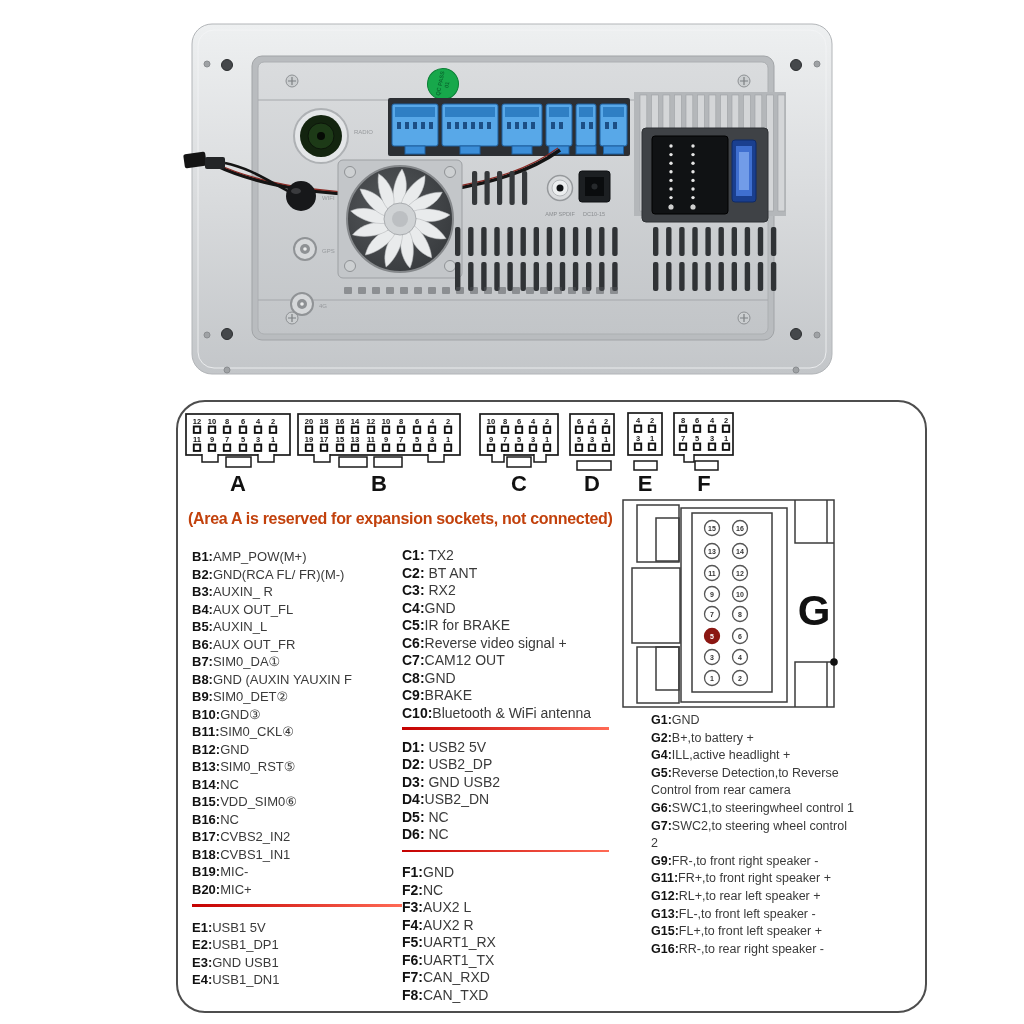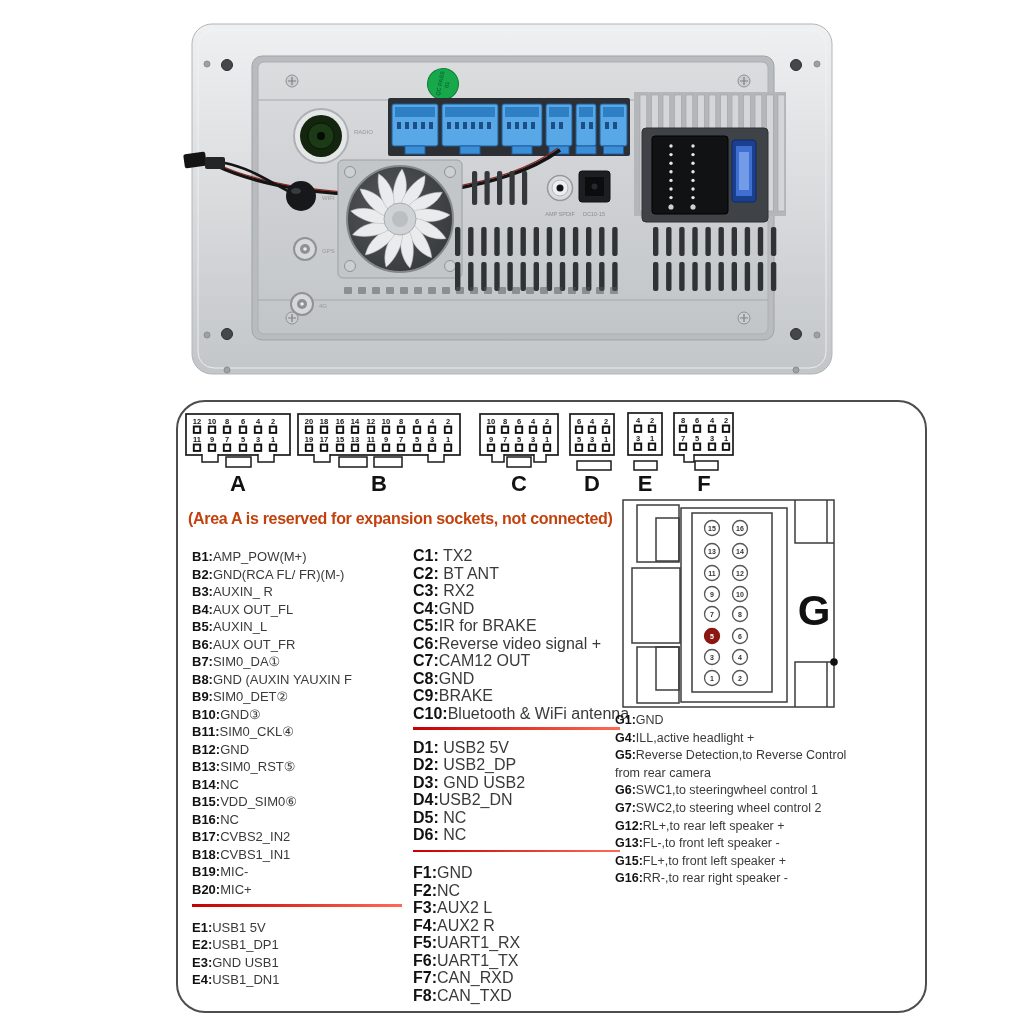--- a/index.html
+++ b/index.html
@@ -5,24 +5,24 @@
   html,body{margin:0;padding:0;background:#fff;}
   body{width:1024px;height:1024px;position:relative;font-family:"Liberation Sans",sans-serif;}
   #photo-wrap{position:absolute;left:0;top:0;width:1024px;height:400px;}
   #diagram-card{position:absolute;left:176px;top:400px;width:751px;height:613px;background:#fff;
     border:2px solid #4d4d4d;border-radius:29px;box-sizing:border-box;}
   #conn-svg{position:absolute;left:0;top:0;width:602px;height:98px;}
   #g-svg{position:absolute;left:437px;top:86px;width:232px;height:226px;}
   .headline{position:absolute;left:10px;top:108px;font-size:16px;font-weight:bold;color:#c2410c;letter-spacing:-0.3px;white-space:nowrap;}
   .col{position:absolute;color:#3a3a3a;}
   #col1{left:14px;top:146px;width:212px;font-size:13px;}
-  #col2{left:235px;top:145px;width:209px;font-size:16px;}
+  #col2{left:224px;top:145px;width:209px;font-size:14px;}
   #col3{left:437px;top:310px;width:240px;font-size:12.5px;}
   .plist .row{line-height:17.5px;white-space:nowrap;}
-  #list-g .row{line-height:17.6px;white-space:normal;}
+  #list-g .row{line-height:17.6px;white-space:normal;margin-left:36px;}
   .row b{color:#111;}
   .red-divider{height:2.5px;background:linear-gradient(to right,#c40000,#ff6a55);border:0;}
   #div-b{margin:6px 2px 12px 0;}
   #div-c{margin:5px 2px 9px 0;}
   #div-d{margin:6px 2px 12px 0;}
 </style>
 </head>
 <body>
 
 <div id="photo-wrap">
@@ -616,23 +616,26 @@
       <circle cx="738" cy="655" r="7.5" fill="#fff" stroke="#555" stroke-width="1.3"></circle>
       <text x="738" y="657.7" text-anchor="middle" font-size="7" font-weight="bold" fill="#333">4</text>
       <circle cx="738" cy="676" r="7.5" fill="#fff" stroke="#555" stroke-width="1.3"></circle>
       <text x="738" y="678.7" text-anchor="middle" font-size="7" font-weight="bold" fill="#333">2</text>
       <text x="812" y="623" text-anchor="middle" font-size="42" font-weight="bold" fill="#111">G</text>
     </svg>
 
   <div id="col3" class="col">
     <div id="list-g" class="plist">
         <div class="row"><b>G1:</b><span>GND</span></div>
+        <div class="row"><b>G2:</b><span>B+,to battery +</span></div>
         <div class="row"><b>G4:</b><span>ILL,active headlight +</span></div>
         <div class="row"><b>G5:</b><span>Reverse Detection,to Reverse Control from rear camera</span></div>
         <div class="row"><b>G6:</b><span>SWC1,to steeringwheel control 1</span></div>
         <div class="row"><b>G7:</b><span>SWC2,to steering wheel control 2</span></div>
+        <div class="row"><b>G9:</b><span>FR-,to front right speaker -</span></div>
+        <div class="row"><b>G11:</b><span>FR+,to front right speaker +</span></div>
         <div class="row"><b>G12:</b><span>RL+,to rear left speaker +</span></div>
         <div class="row"><b>G13:</b><span>FL-,to front left speaker -</span></div>
         <div class="row"><b>G15:</b><span>FL+,to front left speaker +</span></div>
         <div class="row"><b>G16:</b><span>RR-,to rear right speaker -</span></div>
       </div>
   </div>
 </div>
 
 </body></html>

